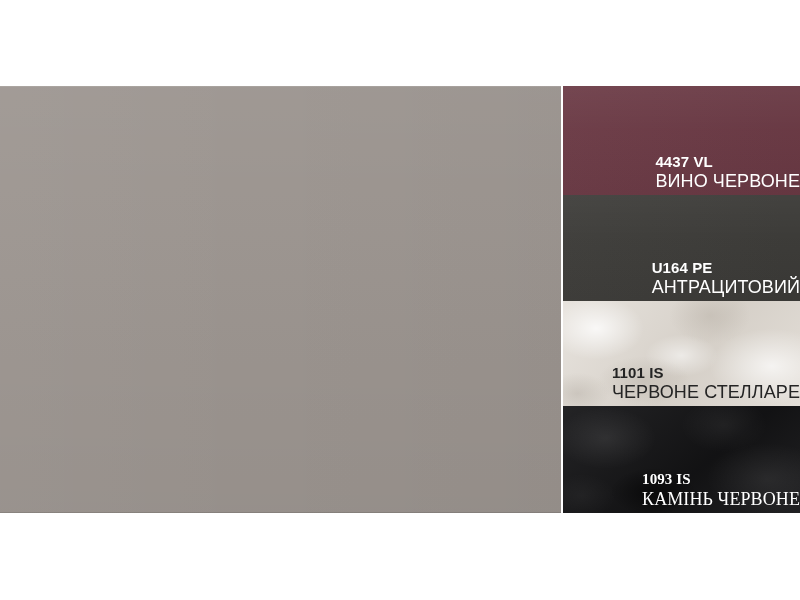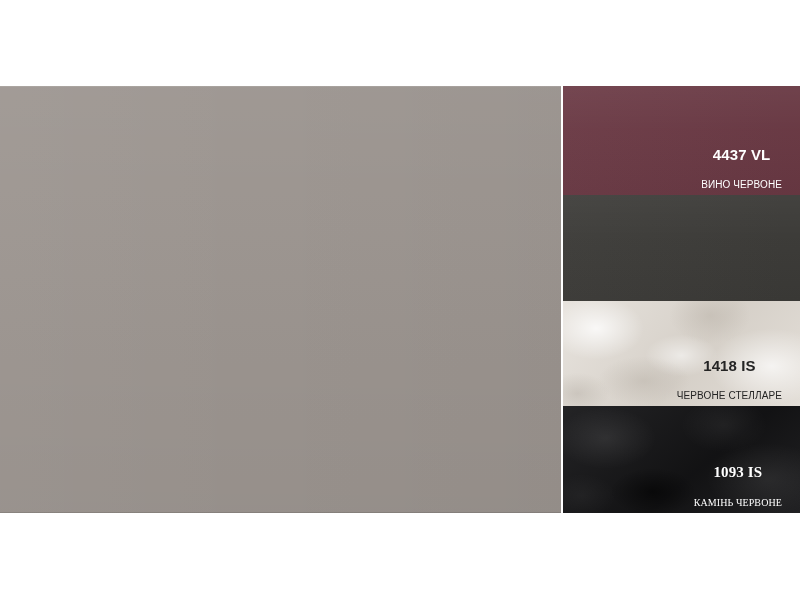--- a/index.html
+++ b/index.html
@@ -119,39 +119,39 @@
       radial-gradient(ellipse 60px 38px at 68% 18%, rgba(255,255,255,0.055) 0%, rgba(255,255,255,0) 72%),
       radial-gradient(ellipse 84px 50px at 86% 68%, rgba(255,255,255,0.070) 0%, rgba(255,255,255,0) 72%),
       radial-gradient(ellipse 58px 32px at 38% 80%, rgba(0,0,0,0.55) 0%, rgba(0,0,0,0) 74%),
       radial-gradient(ellipse 46px 30px at 8% 84%, rgba(255,255,255,0.040) 0%, rgba(255,255,255,0) 74%),
       linear-gradient(140deg, rgba(255,255,255,0.045) 0%, rgba(0,0,0,0.30) 58%, rgba(255,255,255,0.030) 100%);
   }
 
   
   .caption {
     position: absolute;
-    right: 18px;
+    right: 0;
     bottom: 5px;
-    text-align: center;
+    text-align: left;
     line-height: 1.02;
   }
   .caption .code {
     display: block;
     font-size: 15px;
     font-weight: bold;
     letter-spacing: 0.1px;
     white-space: nowrap;
   }
   .caption .name {
     display: block;
-    font-size: 10px;
+    font-size: 18px;
     font-weight: normal;
     letter-spacing: 0.1px;
     white-space: nowrap;
-    margin-top: 18px;
+    margin-top: 2px;
   }
 
   .text-light .code,
   .text-light .name { color: #ffffff; }
 
   .text-dark .code,
   .text-dark .name { color: #242424; }
 </style>
 </head>
 <body>
@@ -165,26 +165,30 @@
     <div class="swatch swatch-1">
       <div class="fill-wine"></div>
       <div class="caption text-light">
         <span class="code">4437 VL</span>
         <span class="name">ВИНО ЧЕРВОНЕ</span>
       </div>
     </div>
 
     <div class="swatch swatch-2">
       <div class="fill-anthracite"></div>
+      <div class="caption text-light">
+        <span class="code">U164 PE</span>
+        <span class="name">АНТРАЦИТОВИЙ</span>
+      </div>
     </div>
 
     <div class="swatch swatch-3">
       <div class="fill-stone-light"></div>
       <div class="caption text-dark">
-        <span class="code">1418 IS</span>
+        <span class="code">1101 IS</span>
         <span class="name">ЧЕРВОНЕ СТЕЛЛАРЕ</span>
       </div>
     </div>
 
     <div class="swatch swatch-4">
       <div class="fill-stone-dark"></div>
       <div class="caption text-light">
         <span class="code">1093 IS</span>
         <span class="name">КАМІНЬ ЧЕРВОНЕ</span>
       </div>

